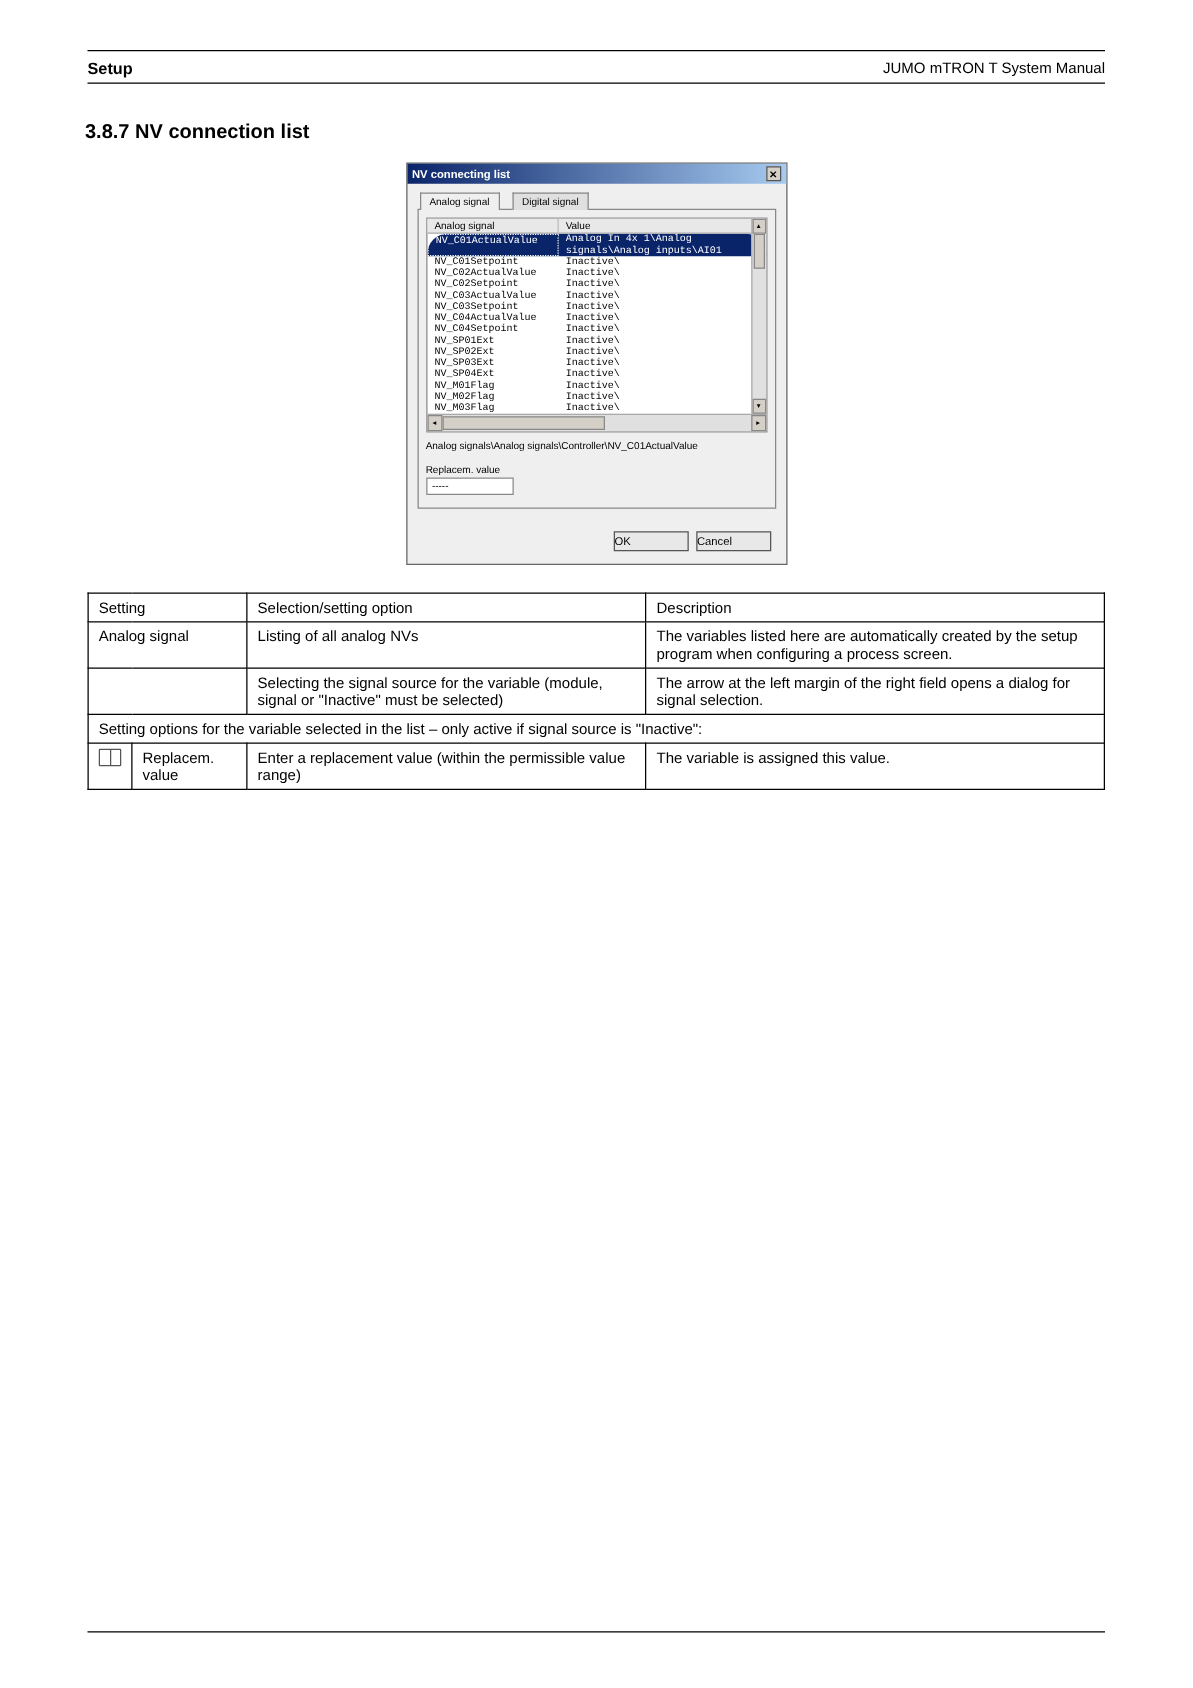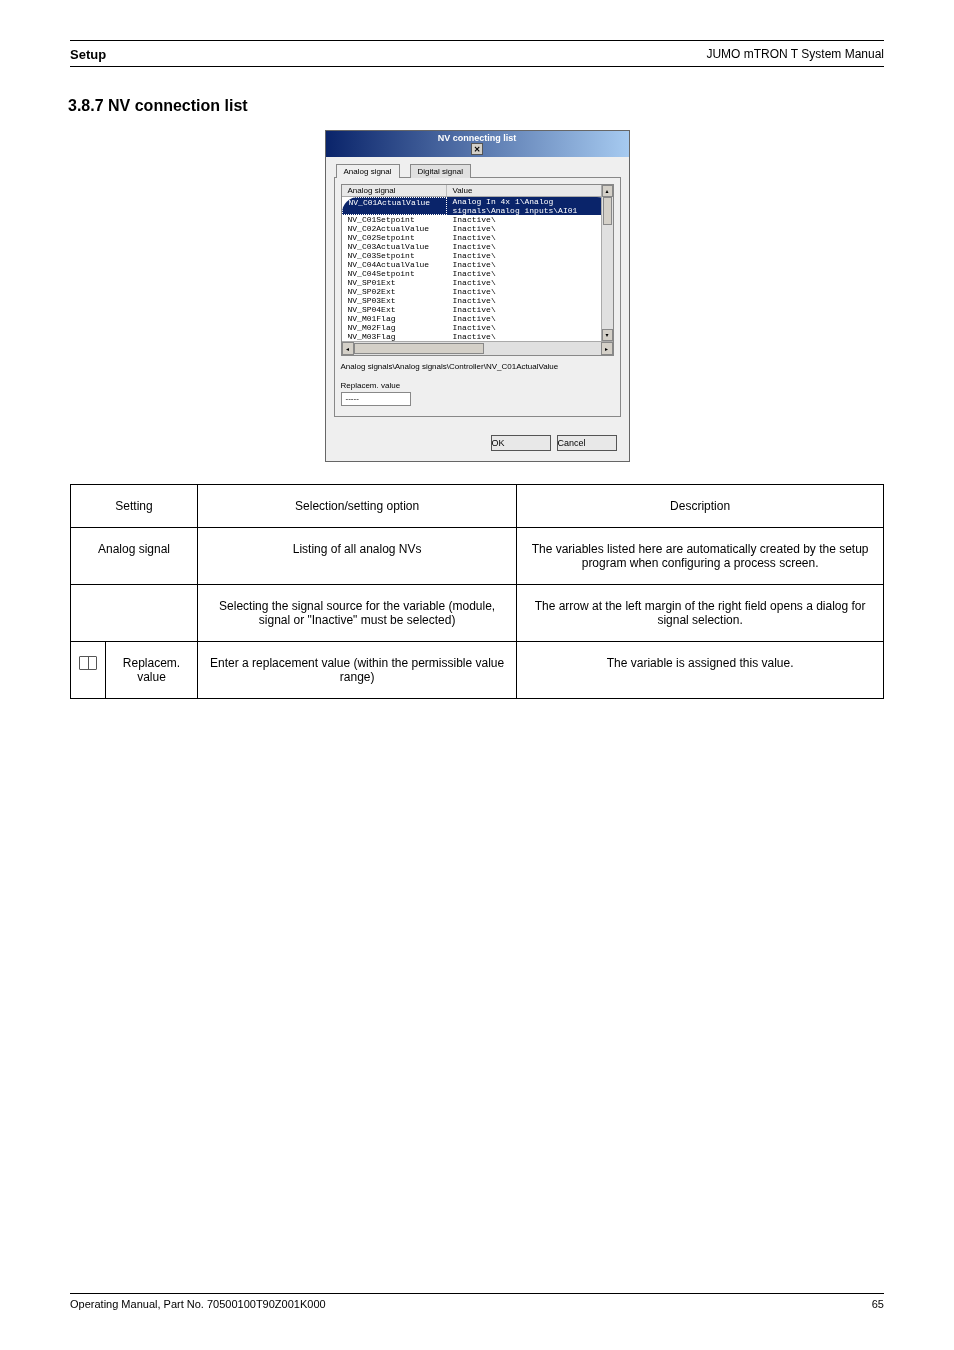--- a/index.html
+++ b/index.html
@@ -27,21 +27,20 @@
     background: #efefef;
     font-size: 8px;
     font-family: Tahoma, Arial, sans-serif;
   }
   .titlebar {
     background: linear-gradient(to right, #0a246a, #a6caf0);
     color: #fff; font-weight: bold;
     display: flex; justify-content: space-between; align-items: center;
     padding: 2px 4px;
     font-size: 9px;
-    flex-direction: column;
   }
   .closebtn {
     width: 12px; height: 12px; background: #d4d0c8; border: 1px solid #555;
     display:flex;align-items:center;justify-content:center;font-size:8px;font-weight:bold;color:#000;
   }
   .dlg-body { padding: 6px 8px 8px 8px; }
   .tabs { display: flex; gap: 0; margin-bottom: 0; margin-left:2px;}
   .tab { padding: 2px 7px; border: 1px solid #888; border-bottom: none; background: #efefef; position: relative; top: 1px;}
   .tab.active { background: #efefef; z-index:2;}
   .tab.inactive { background:#e0e0e0;margin-left:10px; }
@@ -74,21 +73,21 @@
   .combo.first{ width:115px;}
   .combo.second{ flex: 0 0 14px; width:14px;}
   .combo-val { flex:1; border:1px solid #888; background:#fff; padding:1px 5px; height:auto; min-height:16px; line-height:9px;}
   .lbl { margin-top: 10px; font-size:8px;}
   .small-box { width:70px; height:14px; border:1px solid #888; background:#fff; margin-top:2px; padding:0 4px; line-height:12px;}
 
   .dlg-footer { display:flex; justify-content:flex-end; gap:6px; padding: 10px 12px; }
   .btn { width:60px; text-align:left; padding:2px 0; background:#e8e8e8; border:1px solid #555; font-size:9px;}
 
   .doc-table { margin: 22px 70px 0 70px; border-collapse: collapse; width: calc(100% - 140px); font-size: 12px;}
-  .doc-table td, .doc-table th { border: 1px solid #000; padding: 14px 8px; vertical-align: top; text-align: center; font-weight: normal;}
+  .doc-table td, .doc-table th { border: 1px solid #000; padding: 4px 8px; vertical-align: top; text-align: left; font-weight: normal;}
   .doc-table .thead th { background:#fff; font-weight:normal;}
   .span-row td { }
   .note-cell { width: 30px; vertical-align: middle; text-align:center;}
   .book-icon { display:inline-block; width:18px; height:14px; border:1px solid #555; border-radius:1px; position:relative; background:#fff;}
   .book-icon::before{content:"";position:absolute;left:50%;top:0;bottom:0;width:1px;background:#555;}
 
   .page-footer { position:absolute; bottom: 40px; left:0; right:0; padding: 0 70px;}
   .hr-bot { border:none; border-top:1px solid #000; margin-bottom:4px;}
   .footer-row{ display:flex; justify-content:space-between; font-size:11px;}
 </style>
@@ -219,28 +218,27 @@
   <tr>
     <td colspan="2">Analog signal</td>
     <td>Listing of all analog NVs</td>
     <td>The variables listed here are automatically created by the setup program when configuring a process screen.</td>
   </tr>
   <tr>
     <td colspan="2"></td>
     <td>Selecting the signal source for the variable (module, signal or "Inactive" must be selected)</td>
     <td>The arrow at the left margin of the right field opens a dialog for signal selection.</td>
   </tr>
+  <tr class="span-row">
+        <td colspan="4">Setting options for the variable selected in the list – only active if signal source is "Inactive":</td>
+      </tr>
   <tr>
     <td class="note-cell"><span class="book-icon"></span></td>
     <td>Replacem. value</td>
     <td>Enter a replacement value (within the permissible value range)</td>
     <td>The variable is assigned this value.</td>
   </tr>
 </tbody>
   </table>
 
 <div class="page-footer">
   <hr class="hr-bot">
-  <div class="footer-row">
-    <span>Operating Manual, Part No. 70500100T90Z001K000</span>
-    <span>65</span>
-  </div>
 </div>
 
 </body></html>

